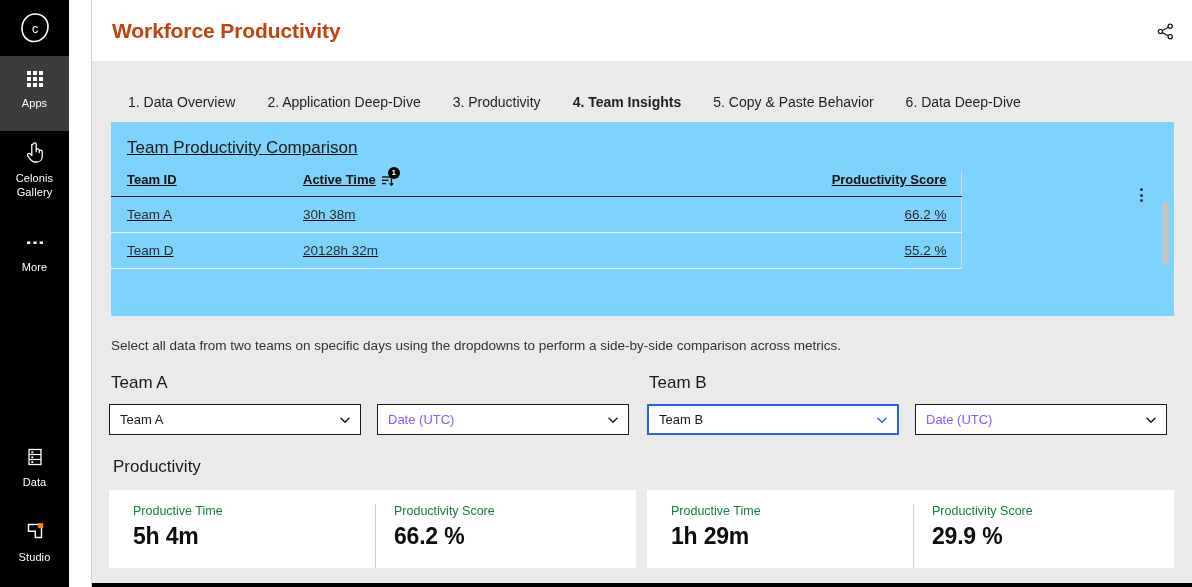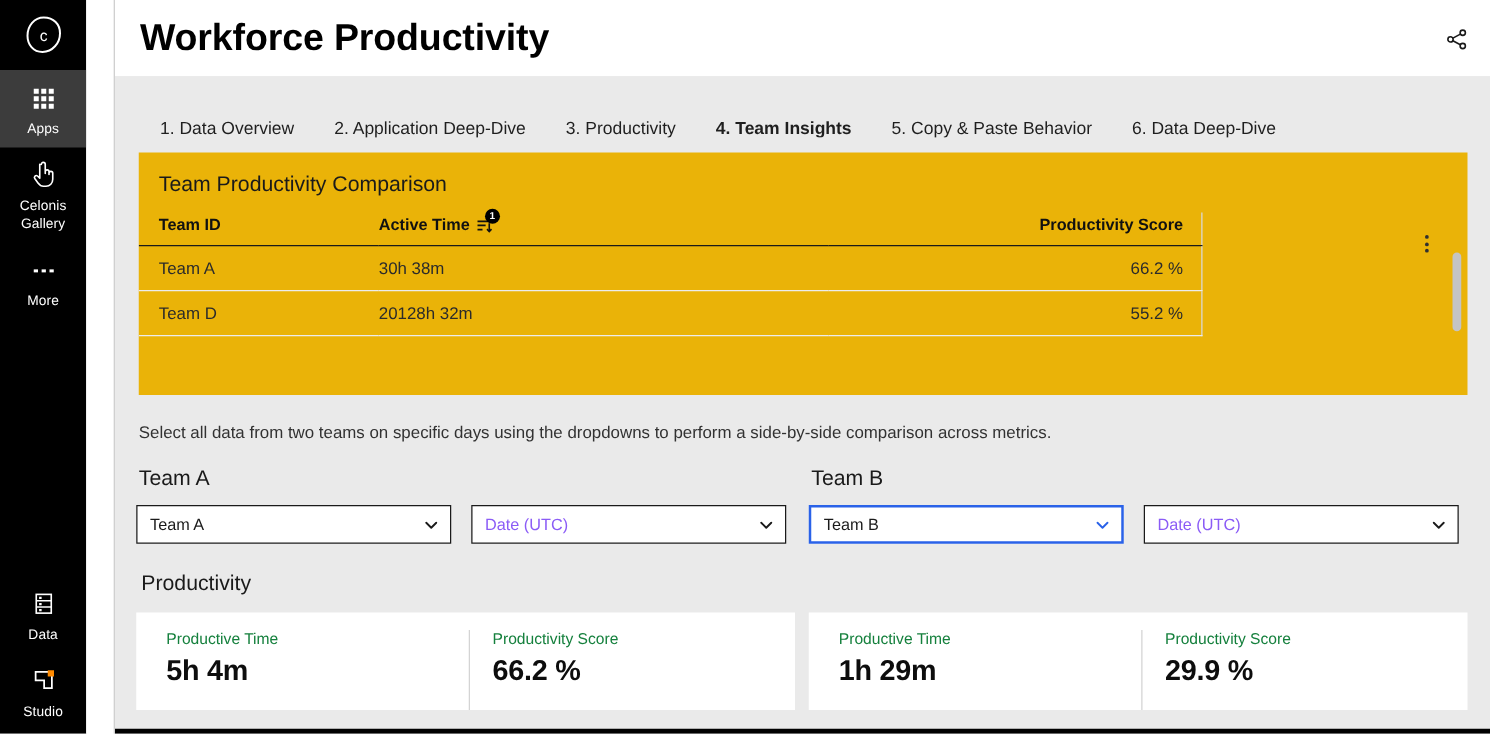--- a/index.html
+++ b/index.html
@@ -21,21 +21,21 @@
     width: 69px; height: 587px;
     background: #000000;
     display: flex; flex-direction: column; align-items: center;
   }
   .logo-wrap {
     width: 69px; height: 56px;
     display: flex; align-items: center; justify-content: center;
   }
   .nav-item {
     width: 69px;
-    padding: 9px 0 8px 0;
+    padding: 9px 0 21px 0;
     display: flex; flex-direction: column; align-items: center; gap: 5px;
     color: #ffffff;
     cursor: pointer;
   }
   .nav-item.active { background: #3c3c3c; }
   .nav-label {
     font-size: 11px; line-height: 14px; text-align: center;
     color: #ffffff; letter-spacing: .1px;
   }
   .nav-icon { width: 26px; height: 26px; display:block; }
@@ -60,21 +60,21 @@
 
   
   .header {
     position: absolute; left: 0; top: 0;
     width: 1100px; height: 61px;
     background: #ffffff;
     display: flex; align-items: center;
   }
   .page-title {
     margin-left: 20px;
-    font-size: 30px; font-weight: 700; color: #000000;
+    font-size: 21px; font-weight: 700; color: #c2410c;
     letter-spacing: -.1px;
   }
   .share-btn {
     position: absolute; right: 12px; top: 16px;
     width: 30px; height: 30px;
     display: flex; align-items: center; justify-content: center;
     cursor: pointer;
   }
 
   
@@ -106,23 +106,24 @@
     position: absolute; left: 0; top: 110px;
     width: 1100px; height: 477px;
     background: #eaeaea;
     padding: 12px 0 0 0;
   }
 
   
   .table-card {
     position: relative;
     margin: 0 18px 0 19px;
-    background: #eab308;
+    background: #7dd3fc;
     height: 194px;
     overflow: hidden;
+    text-decoration: underline;
   }
   .table-title {
     font-size: 17px; color: #1a1a1a;
     padding: 16px 0 0 16px;
   }
   .tbl {
     width: 850px;
     border-collapse: collapse;
     margin-top: 12px;
     table-layout: fixed;

